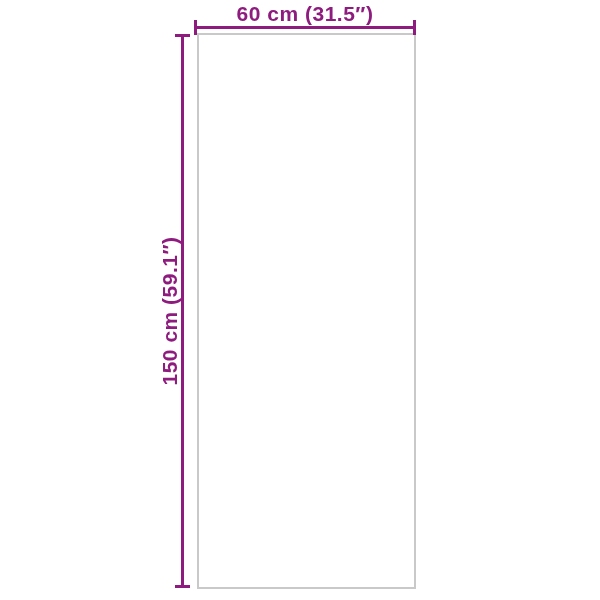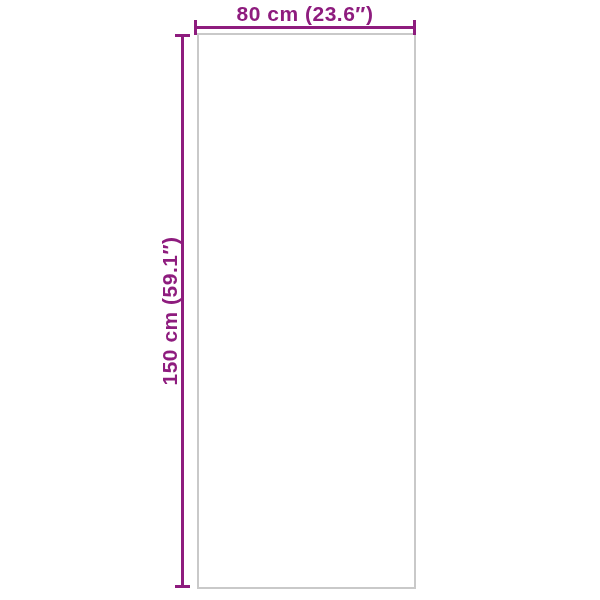--- a/index.html
+++ b/index.html
@@ -102,21 +102,21 @@
 </head>
 <body style="background: rgb(255, 255, 255);">
 
 <div class="canvas">
 
   <div class="product-outline" style="border-color: rgb(201, 201, 201);"></div>
 
   <div class="h-dim-line"></div>
   <div class="h-tick left"></div>
   <div class="h-tick right"></div>
-  <div class="h-dim-label">80 cm (23.6″)</div>
+  <div class="h-dim-label">60 cm (31.5″)</div>
 
   <div class="v-dim-line"></div>
   <div class="v-tick top"></div>
   <div class="v-tick bottom"></div>
   <div class="v-dim-label">
     <span>150 cm (59.1″)</span>
   </div>
 
 </div>
 

